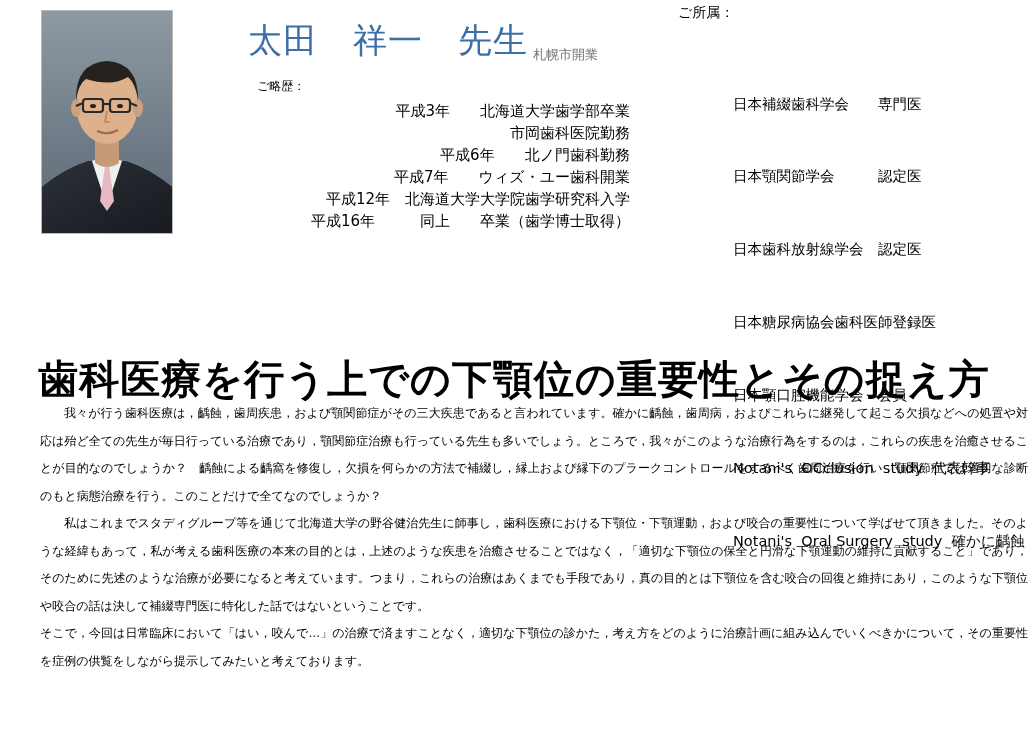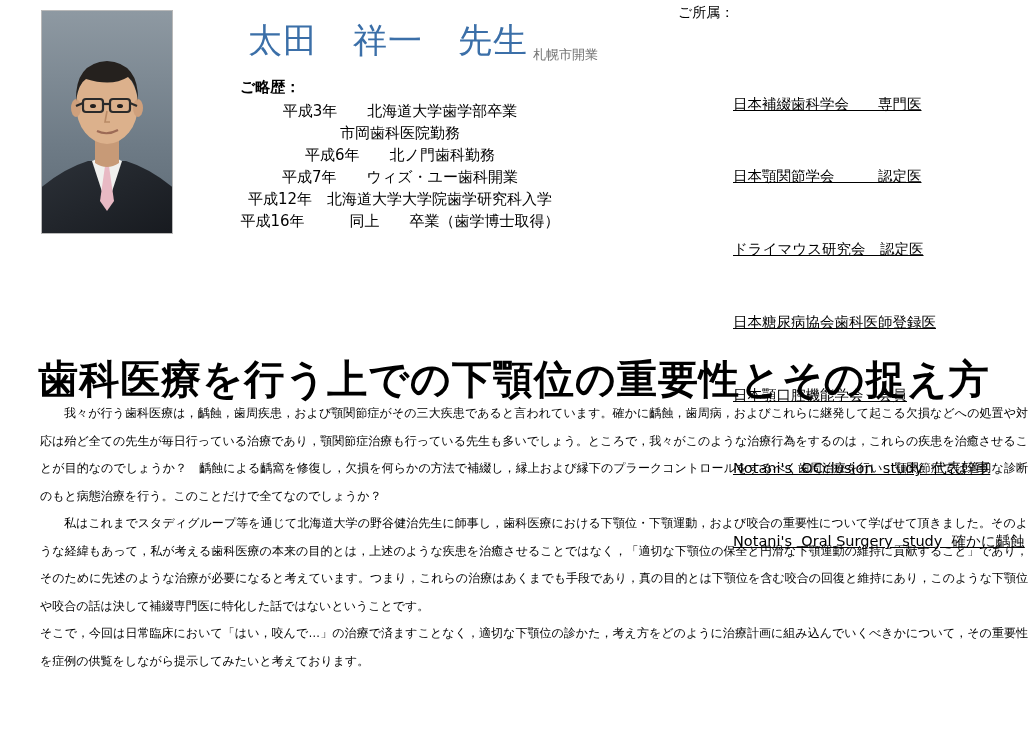--- a/index.html
+++ b/index.html
@@ -51,59 +51,58 @@
     position: absolute;
     left: 533px;
     top: 46px;
     font-size: 13px;
     color: #737373;
     font-family: "DejaVu Sans", sans-serif;
   }
 
   .bio-label {
     position: absolute;
-    left: 240px;
+    left: 257px;
     top: 78px;
-    font-size: 15px;
-    font-family: "DejaVu Sans", sans-serif;
-    font-weight: bold;
+    font-size: 12px;
+    font-family: "DejaVu Sans", sans-serif;
   }
   .bio-list {
     position: absolute;
     left: 170px;
     top: 100px;
     width: 460px;
     font-size: 15px;
     font-family: "DejaVu Sans", sans-serif;
     line-height: 22px;
   }
   .bio-row {
     display: block;
-    text-align: center;
+    text-align: right;
     white-space: pre;
     padding-right: 0px;
   }
 
   .aff-label {
     position: absolute;
     left: 678px;
     top: 4px;
     font-size: 14px;
     font-family: "DejaVu Sans", sans-serif;
   }
   .aff-list {
     position: absolute;
     left: 733px;
     top: 43px;
     font-size: 14.5px;
     font-family: "DejaVu Sans", sans-serif;
     line-height: 24.3px;
     white-space: pre;
   }
-  .aff-row { display: block; text-decoration: underline; }
+  .aff-row { display: block; }
 
   
   .doc-title {
     position: absolute;
     left: 0;
     top: 325px;
     width: 1028px;
     text-align: center;
     font-size: 40px;
     font-family: "DejaVu Serif", serif;
@@ -191,21 +190,21 @@
       <span class="bio-row">平成6年　　北ノ門歯科勤務</span>
       <span class="bio-row">平成7年　　ウィズ・ユー歯科開業</span>
       <span class="bio-row">平成12年　北海道大学大学院歯学研究科入学</span>
       <span class="bio-row">平成16年　　　同上　　卒業（歯学博士取得）</span>
     </div>
 
     <div class="aff-label">ご所属：</div>
     <div class="aff-list">
       <span class="aff-row">日本補綴歯科学会　　専門医</span>
       <span class="aff-row">日本顎関節学会　　　認定医</span>
-      <span class="aff-row">ドライマウス研究会　認定医</span>
+      <span class="aff-row">日本歯科放射線学会　認定医</span>
       <span class="aff-row">日本糖尿病協会歯科医師登録医</span>
       <span class="aff-row">日本顎口腔機能学会　会員</span>
       <span class="aff-row">Notani's  OCclusion  study  代表幹事</span>
       <span class="aff-row">Notani's  Oral Surgery  study  確かに齲蝕</span>
       
       
       
     </div>
   </div>
 

